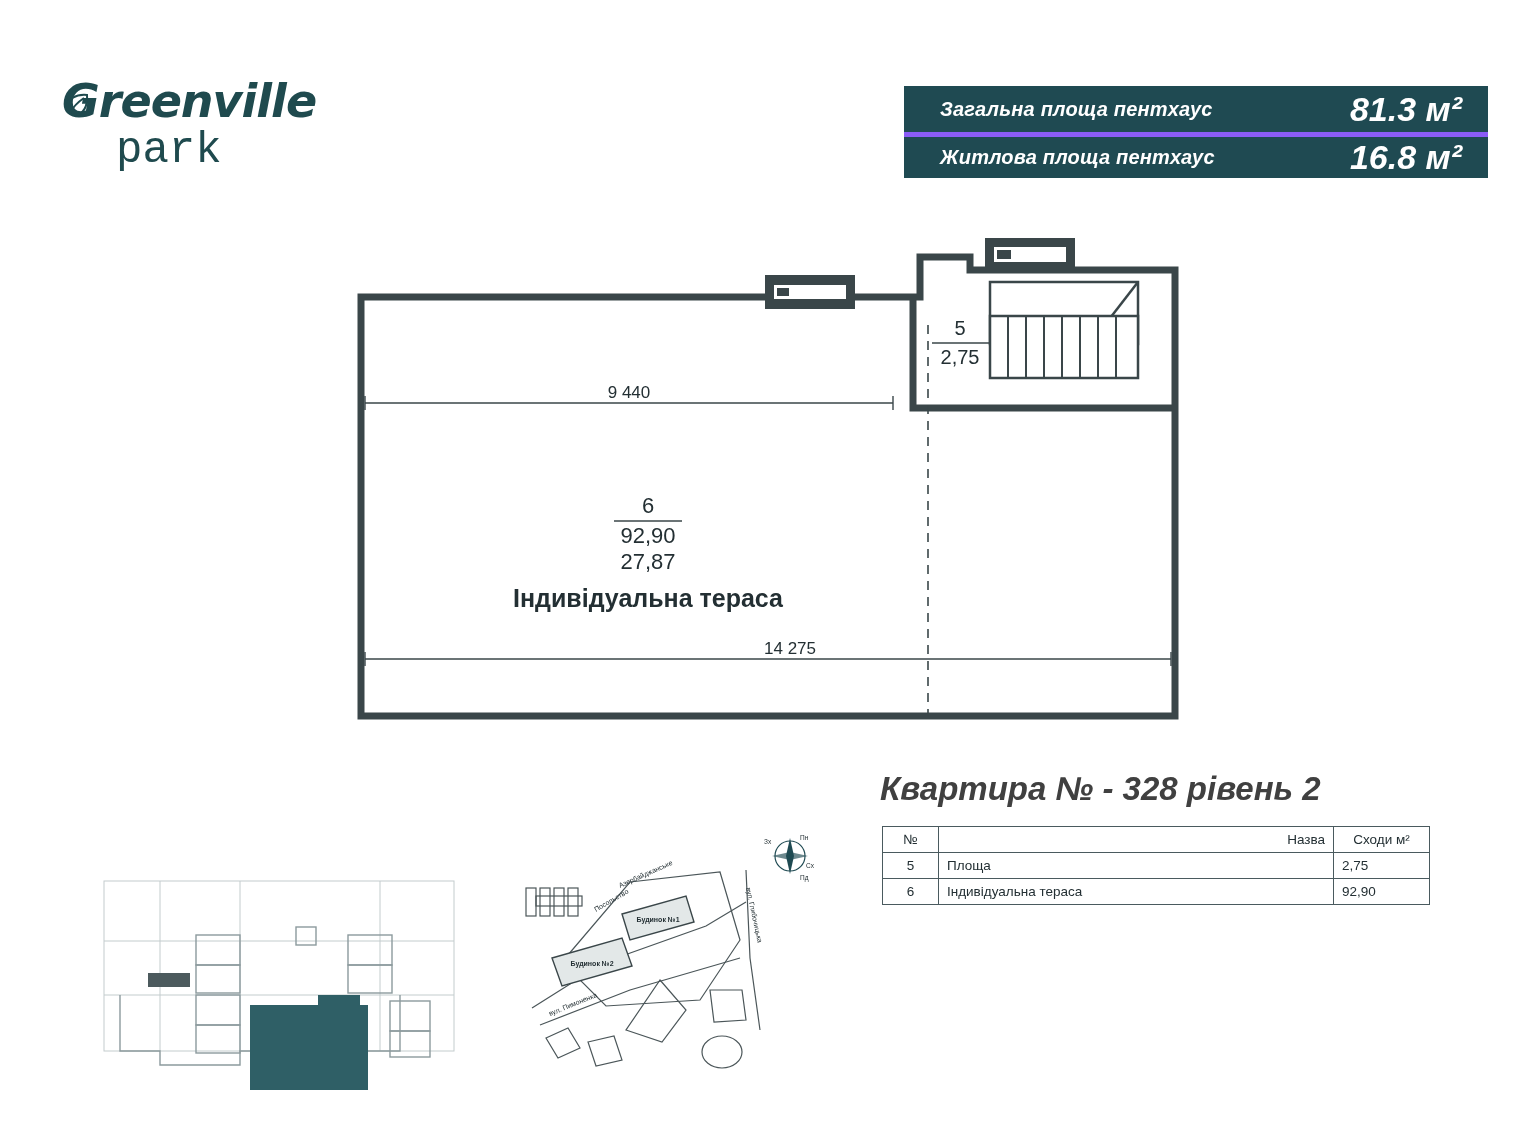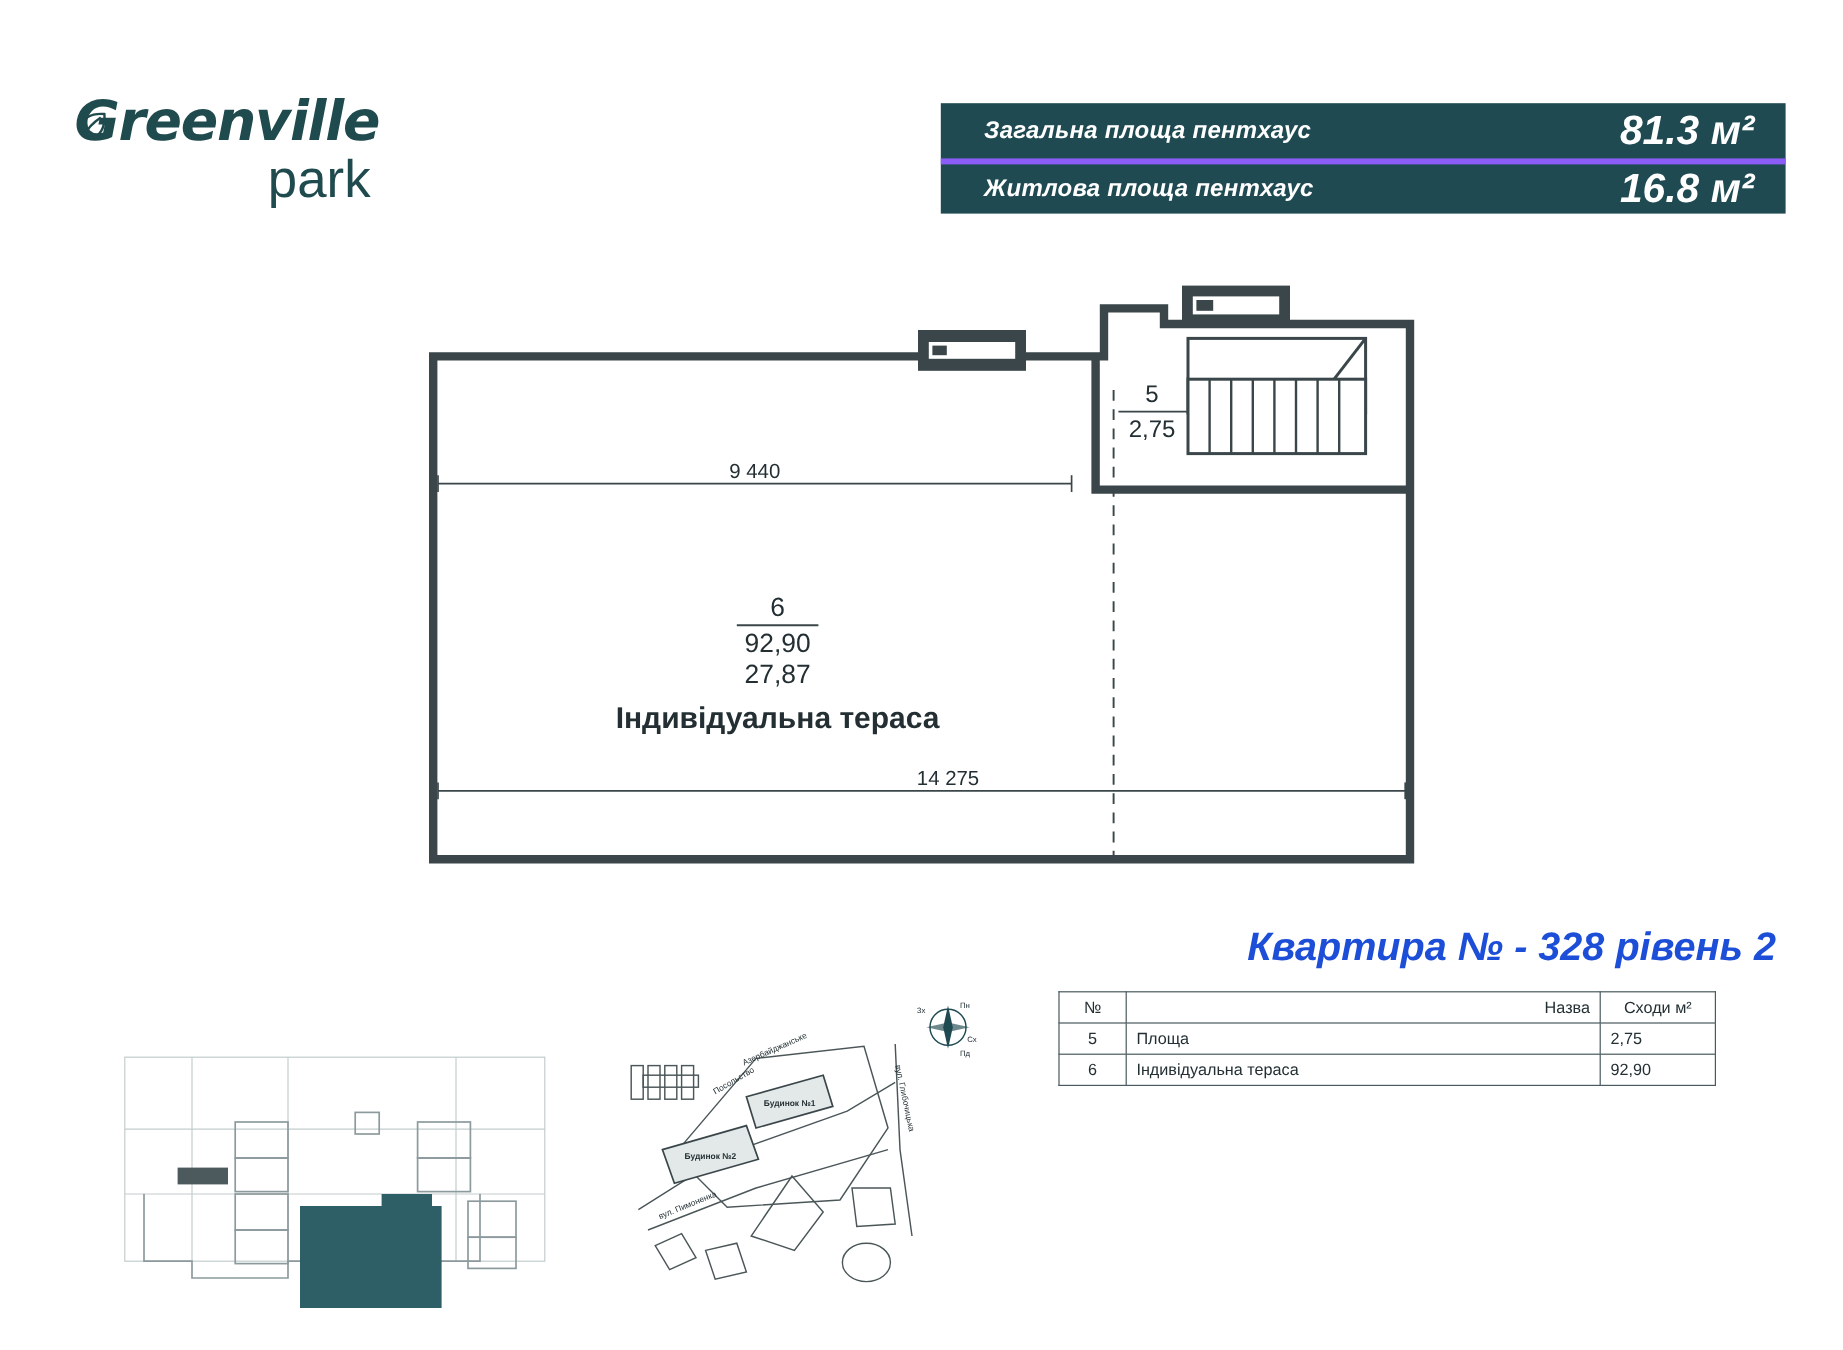--- a/index.html
+++ b/index.html
@@ -31,42 +31,41 @@
     font-family: "DejaVu Sans", sans-serif;
     font-weight: bold;
     font-style: italic;
     font-size: 46px;
     letter-spacing: -1px;
     color: #1f4a4e;
     line-height: 1;
     padding-left: 6px;
   }
   .logo-sub {
-    font-family: Liberation Sans, sans-serif;
+    font-family: Liberation Mono, monospace;
     font-size: 44px;
     color: #1f4a4e;
     line-height: 1;
-    text-align: center;
     margin-top: 4px;
     padding-left: 60px;
   }
   .logo-leaf {
     position: absolute;
     left: 8px;
     top: 14px;
     width: 26px;
     height: 26px;
   }
 
   
   .areabox {
     position: absolute;
     right: 48px;
     top: 86px;
-    width: 704px;
+    width: 584px;
     background: #1f4a52;
     color: #ffffff;
     box-sizing: border-box;
   }
   .areabox-row {
     display: flex;
     align-items: center;
     justify-content: space-between;
     padding: 9px 26px 9px 36px;
     height: 46px;
@@ -97,25 +96,25 @@
     height: 510px;
   }
   .plan svg { display: block; }
 
   
   .apt-title {
     position: absolute;
     left: 880px;
     top: 770px;
     width: 600px;
-    text-align: right;
+    text-align: left;
     font-size: 33px;
     font-weight: bold;
     font-style: italic;
-    color: #1d4ed8;
+    color: #404040;
   }
 
   
   .rooms-table {
     position: absolute;
     left: 882px;
     top: 826px;
     width: 548px;
     border-collapse: collapse;
     font-size: 13.5px;

